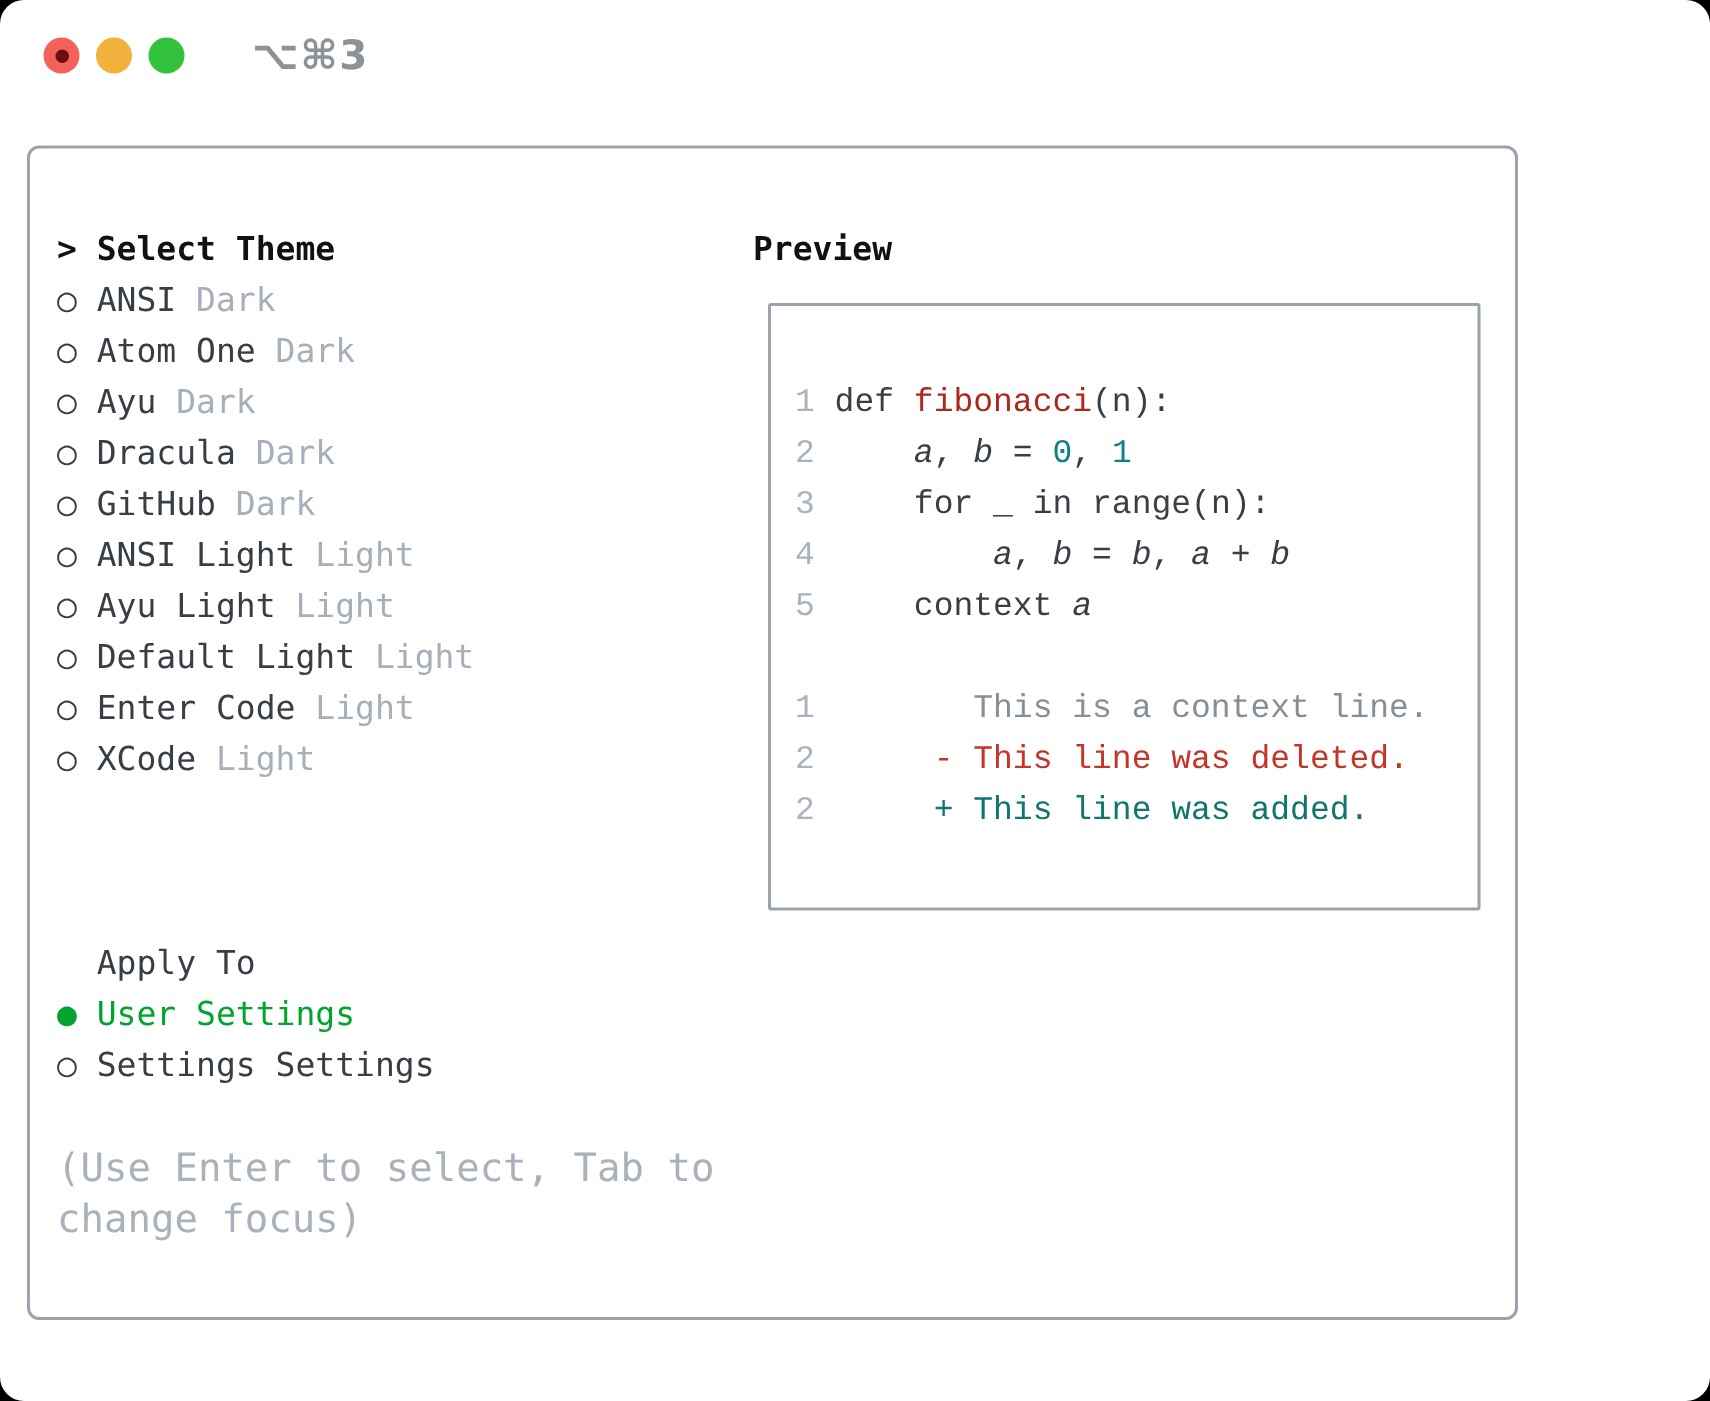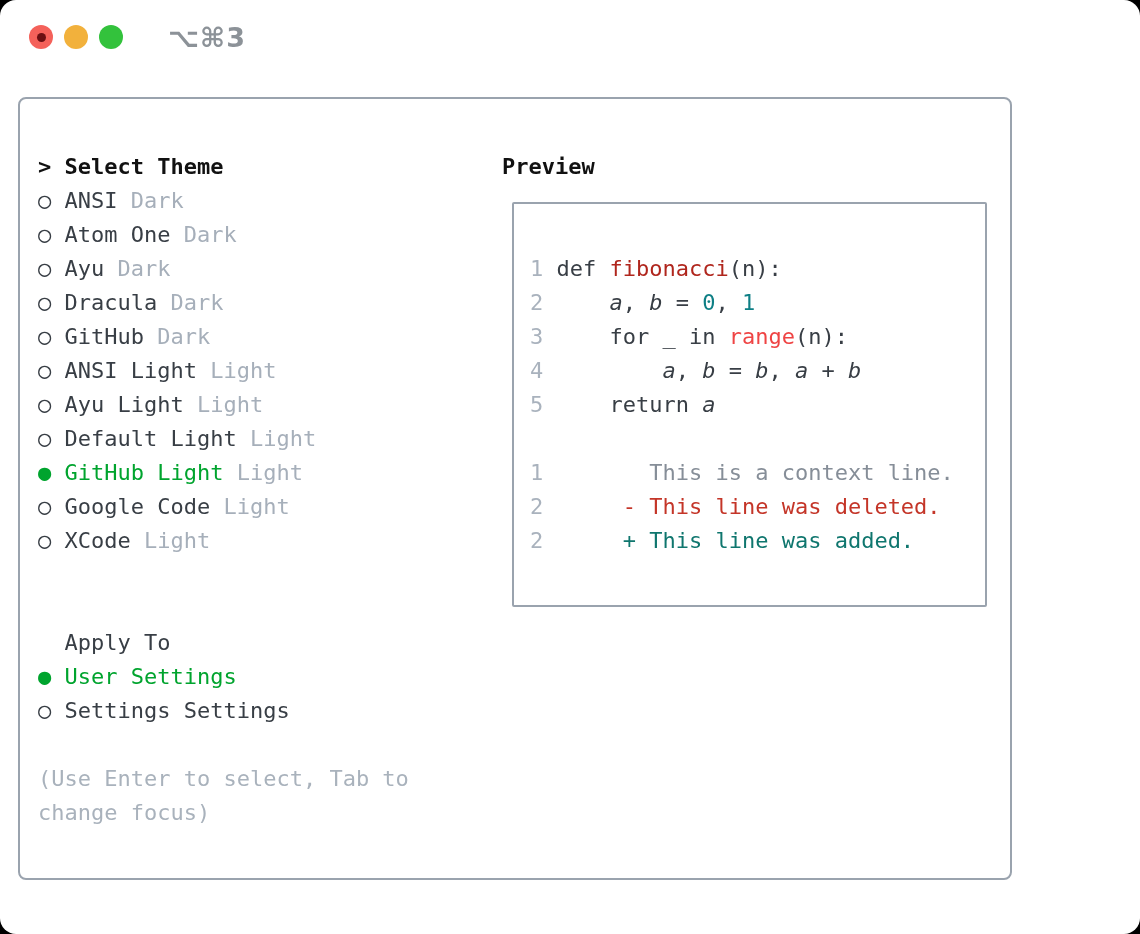--- a/index.html
+++ b/index.html
@@ -31,36 +31,36 @@
   }
   .row{height:34px;line-height:34px;font-size:22px;white-space:pre;color:#383e45;}
   .bold{font-weight:bold;color:#111;}
   .muted{color:#a6afba;}
   .sel{color:#00a42e;}
   
   .theme-list{position:absolute;left:18px;top:51px;}
   .apply-block{position:absolute;left:18px;top:527px;}
   .hint{
     position:absolute;left:18px;top:663px;
-    font-size:22px;line-height:34px;color:#a9b2bc;white-space:pre;
+    font-size:26px;line-height:34px;color:#a9b2bc;white-space:pre;
   }
   
   .preview-title{position:absolute;left:482px;top:51px;}
   .preview-box{
     position:absolute;left:492px;top:103px;width:475px;height:405px;
-    border:2px solid #9aa3ae;border-radius:2px;box-sizing:border-box;background:#fff;
+    border:2px solid #9aa3ae;border-radius:2px;box-sizing:border-box;background:#fff;font-family:Liberation Mono, monospace;
   }
   .code-block{position:absolute;left:16px;top:48px;}
   .code-line{height:34px;line-height:34px;font-size:22px;white-space:pre;}
   .lineno{color:#a9b2bd;}
   .tk-code{color:#383e45;}
   .tk-func{color:#b0261d;}
   .tk-var{color:#383e45;font-style:italic;}
   .tk-num{color:#0e7f85;}
-  .tk-builtin{color:#ef4444;margin-top:36px;}
+  .tk-builtin{color:#404040;margin-top:36px;}
   .tk-ctx{color:#868e98;}
   .tk-del{color:#c43528;margin-top:36px;}
   .tk-add{color:#0f766e;}
 </style>
 </head>
 <body>
 
 <div class="window">
 
   <div class="titlebar">
@@ -80,22 +80,21 @@
 
     <div class="row bold">&gt; Select Theme</div>
         <div class="row"><span class="">○ </span><span class="">ANSI</span><span class="muted"> Dark</span></div>
         <div class="row"><span class="">○ </span><span class="">Atom One</span><span class="muted"> Dark</span></div>
         <div class="row"><span class="">○ </span><span class="">Ayu</span><span class="muted"> Dark</span></div>
         <div class="row"><span class="">○ </span><span class="">Dracula</span><span class="muted"> Dark</span></div>
         <div class="row"><span class="">○ </span><span class="">GitHub</span><span class="muted"> Dark</span></div>
         <div class="row"><span class="">○ </span><span class="">ANSI Light</span><span class="muted"> Light</span></div>
         <div class="row"><span class="">○ </span><span class="">Ayu Light</span><span class="muted"> Light</span></div>
         <div class="row"><span class="">○ </span><span class="">Default Light</span><span class="muted"> Light</span></div>
-        <div class="row"><span class="sel">● </span><span class="sel">GitHub Light</span><span class="muted"> Light</span></div>
-        <div class="row"><span class="">○ </span><span class="">Google Code</span><span class="muted"> Light</span></div>
+        <div class="row"><span class="">○ </span><span class="">Enter Code</span><span class="muted"> Light</span></div>
         <div class="row"><span class="">○ </span><span class="">XCode</span><span class="muted"> Light</span></div>
       </div>
 
     <div class="apply-block">
 
     <div class="row">  Apply To</div>
         <div class="row"><span class="sel">● </span><span class="sel">User Settings</span></div>
         <div class="row"><span class="">○ </span><span class="">Settings Settings</span></div>
       </div>
 
@@ -104,21 +103,21 @@
 
     <div class="row bold preview-title">Preview</div>
 
     <div class="preview-box">
       <div class="code-block">
 
       <div class="code-line"><span class="lineno">1 </span><span class="tk-code">def </span><span class="tk-func">fibonacci</span><span class="tk-code">(n):</span></div>
           <div class="code-line"><span class="lineno">2 </span><span class="tk-code">    </span><span class="tk-var">a</span><span class="tk-code">, </span><span class="tk-var">b</span><span class="tk-code"> = </span><span class="tk-num">0</span><span class="tk-code">, </span><span class="tk-num">1</span></div>
           <div class="code-line"><span class="lineno">3 </span><span class="tk-code">    for _ in </span><span class="tk-builtin">range</span><span class="tk-code">(n):</span></div>
           <div class="code-line"><span class="lineno">4 </span><span class="tk-code">        </span><span class="tk-var">a</span><span class="tk-code">, </span><span class="tk-var">b</span><span class="tk-code"> = </span><span class="tk-var">b</span><span class="tk-code">, </span><span class="tk-var">a</span><span class="tk-code"> + </span><span class="tk-var">b</span></div>
-          <div class="code-line"><span class="lineno">5 </span><span class="tk-code">    return </span><span class="tk-var">a</span></div>
+          <div class="code-line"><span class="lineno">5 </span><span class="tk-code">    context </span><span class="tk-var">a</span></div>
           <div class="code-line"></div>
           <div class="code-line"><span class="lineno">1 </span><span class="tk-ctx">       This is a context line.</span></div>
           <div class="code-line"><span class="lineno">2 </span><span class="tk-del">     - This line was deleted.</span></div>
           <div class="code-line"><span class="lineno">2 </span><span class="tk-add">     + This line was added.</span></div>
         </div>
     </div>
 
   </div>
 </div>
 

